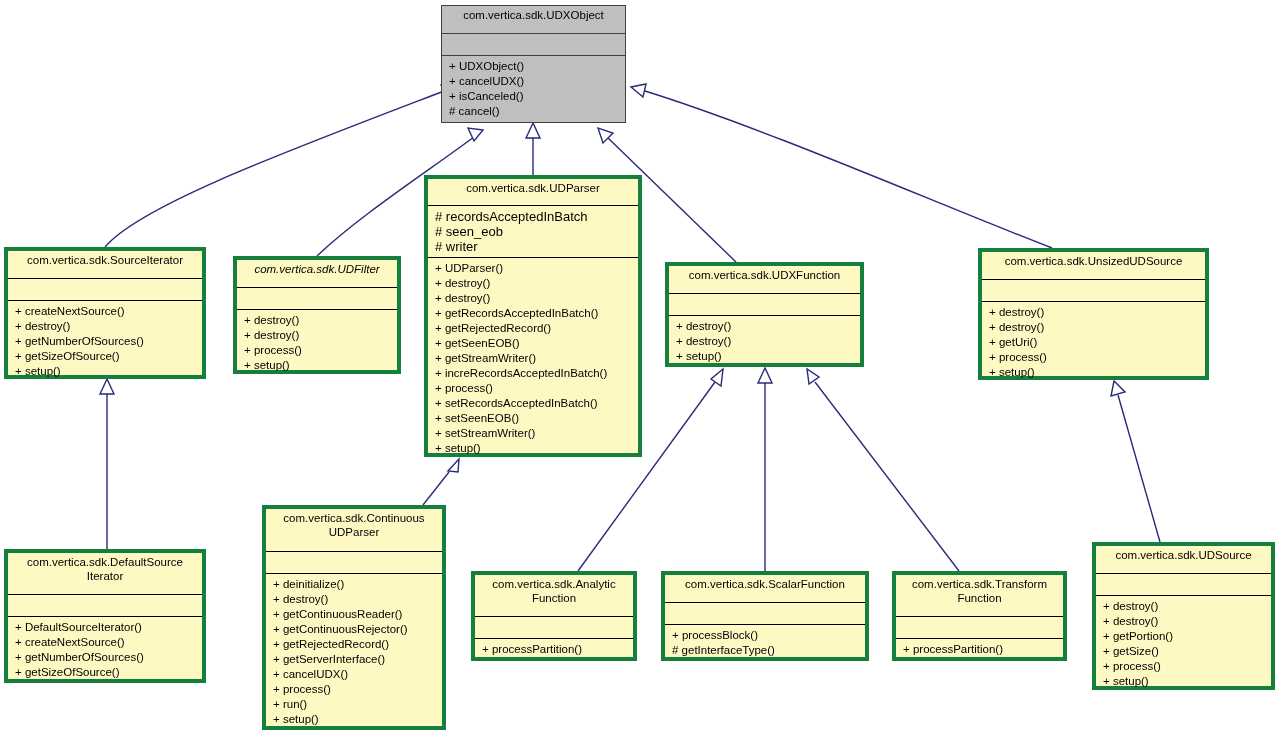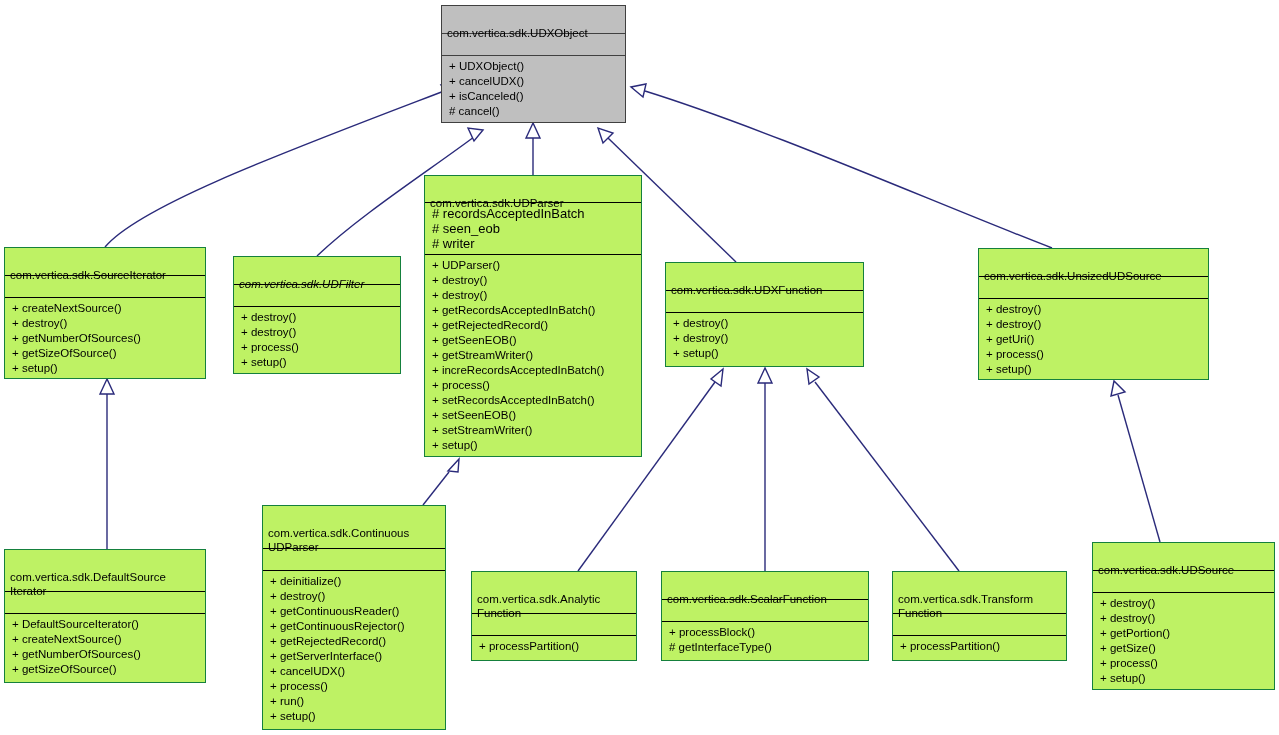--- a/index.html
+++ b/index.html
@@ -23,34 +23,35 @@
     position: absolute;
     left: 0;
     top: 0;
     width: 1279px;
     height: 735px;
     pointer-events: none;
   }
   .uml-node {
     position: absolute;
     box-sizing: border-box;
-    border: 1px solid #15803d;
-    background: #bef264;
+    border: 4px solid #15803d;
+    background: #fef9c3;
     z-index: 2;
   }
   .uml-node.root {
     background: #bfbfbf;
     border: 1px solid #404040;
   }
   .node-title {
     box-sizing: border-box;
+    text-align: center;
     font-size: 11.5px;
     line-height: 14px;
     color: #000000;
-    padding: 20px 5px 4px 5px;
+    padding: 2px 5px 4px 5px;
     border-bottom: 1px solid #000000;
     white-space: pre-line;
   }
   .uml-node.root .node-title {
     border-bottom: 1px solid #404040;
   }
   .node-attrs {
     box-sizing: border-box;
     border-bottom: 1px solid #000000;
     padding: 3px 6px 3px 7px;

